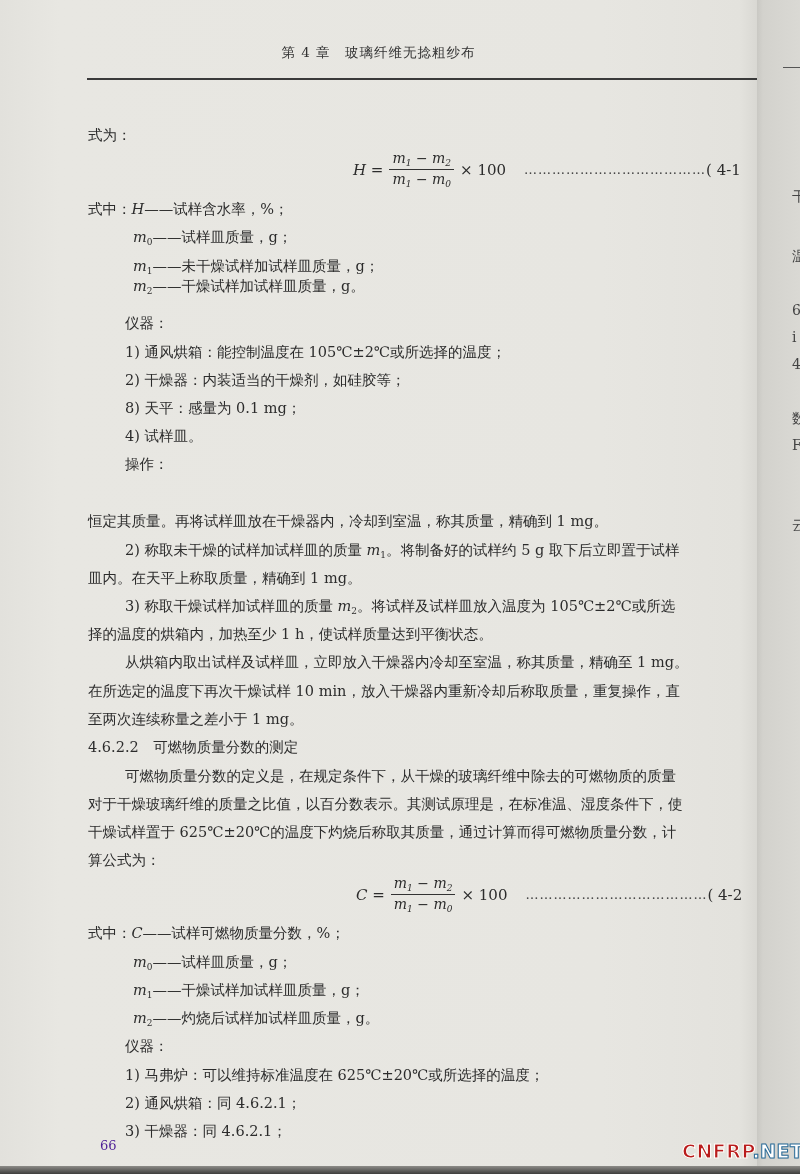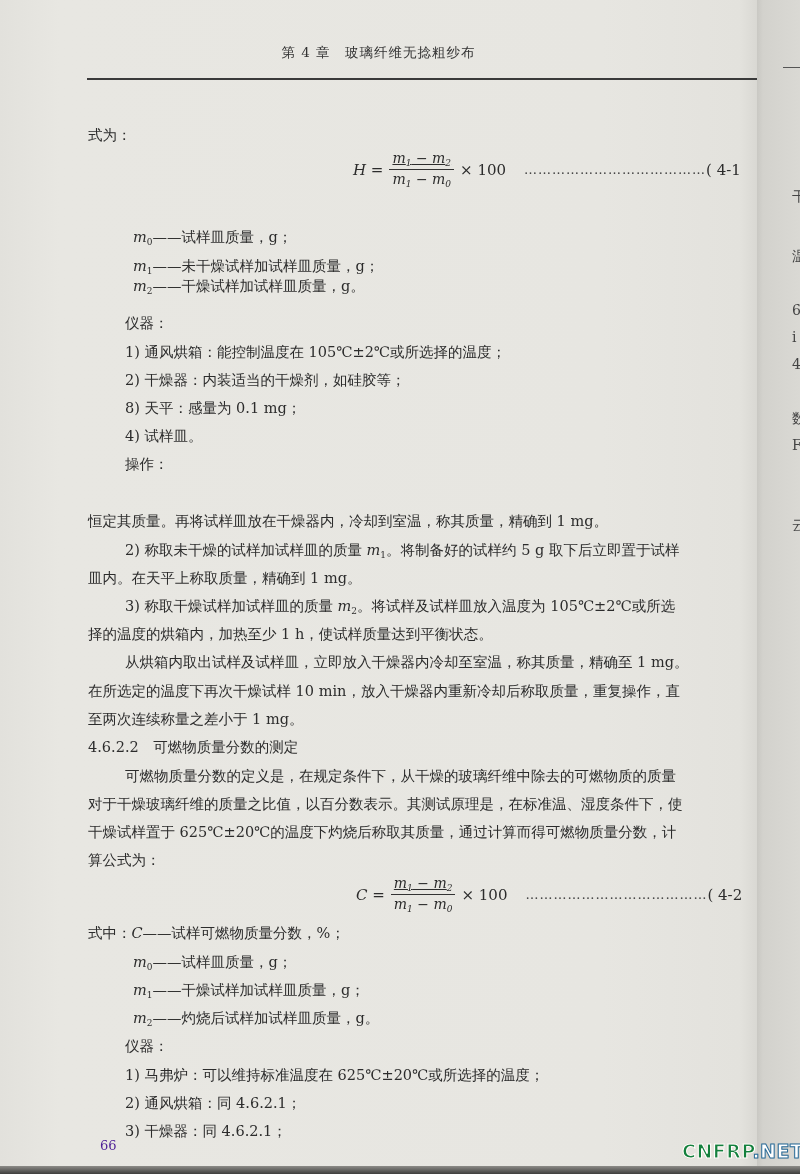--- a/index.html
+++ b/index.html
@@ -37,33 +37,33 @@
     position: absolute; white-space: nowrap; font-size: 14.5px; line-height: 20px; color: #2c2c2c;
   }
   .it { font-style: italic; font-family: "DejaVu Serif", "Liberation Serif", serif; }
   sub { font-size: 9px; vertical-align: -3px; }
 
   .formula {
     position: absolute; white-space: nowrap; font-size: 15px; color: #2c2c2c;
     display: flex; align-items: center;
   }
   .frac { display: inline-flex; flex-direction: column; align-items: center; margin: 0 6px; }
-  .frac .num { padding: 0 3px 1px; border-bottom: 1.2px solid #333; font-style: italic; font-size: 14px; text-decoration: underline; }
+  .frac .num { padding: 0 3px 1px; border-bottom: 1.2px solid #333; font-style: italic; font-size: 14px; }
   .frac .den { padding: 1px 3px 0; font-style: italic; font-size: 14px; }
   .dots { letter-spacing: 1px; margin-left: 18px; font-size: 13px; color: #444; }
 
   .page-number { position: absolute; left: 100px; top: 1106px; font-size: 13px; color: #4c1d95; }
 
   .side-char { position: absolute; font-size: 14px; color: #444; left: 792px; }
 
   .watermark {
     position: absolute; left: 682px; top: 1140px; font-family: "DejaVu Sans", "Liberation Sans", sans-serif;
     font-weight: bold; font-size: 19px; letter-spacing: 0.5px;
   }
-  .watermark .cn { color: #15803d; -webkit-text-stroke: 1.2px #ffffff; text-shadow: 0 0 1px #b85e00; }
+  .watermark .cn { color: #b91c1c; -webkit-text-stroke: 1.2px #ffffff; text-shadow: 0 0 1px #b85e00; }
   .watermark .net { color: #ffffff; -webkit-text-stroke: 1px #2d6e9a; text-shadow: 0 0 1px #1d4d72; }
 </style>
 </head>
 <body>
 
 <div class="page"></div>
 <div class="spine"></div>
 <div class="spine-rule"></div>
 <div class="bottom-edge"></div>
 
@@ -87,20 +87,21 @@
     <span class="it">H =</span>
     <span class="frac">
       <span class="num"><span>m</span><sub>1</sub><span> − m</span><sub>2</sub></span>
       <span class="den"><span>m</span><sub>1</sub><span> − m</span><sub>0</sub></span>
     </span>
     <span>× 100</span>
     <span class="dots">…………………………………</span>
     <span>( 4-1</span>
   </div>
 
+  <div class="line" style="left:88px; top:199px"><span>式中：</span><span class="it">H</span><span>——试样含水率，%；</span></div>
   <div class="line" style="left:133px; top:227px"><span class="it">m</span><sub>0</sub><span>——试样皿质量，g；</span></div>
   <div class="line" style="left:133px; top:256px"><span class="it">m</span><sub>1</sub><span>——未干燥试样加试样皿质量，g；</span></div>
   <div class="line" style="left:133px; top:276px"><span class="it">m</span><sub>2</sub><span>——干燥试样加试样皿质量，g。</span></div>
 
   <div class="line" style="left:125px; top:313px">仪器：</div>
   <div class="line" style="left:125px; top:342px">1) 通风烘箱：能控制温度在 105℃±2℃或所选择的温度；</div>
   <div class="line" style="left:125px; top:370px">2) 干燥器：内装适当的干燥剂，如硅胶等；</div>
   <div class="line" style="left:125px; top:398px">8) 天平：感量为 0.1 mg；</div>
   <div class="line" style="left:125px; top:426px">4) 试样皿。</div>
 

